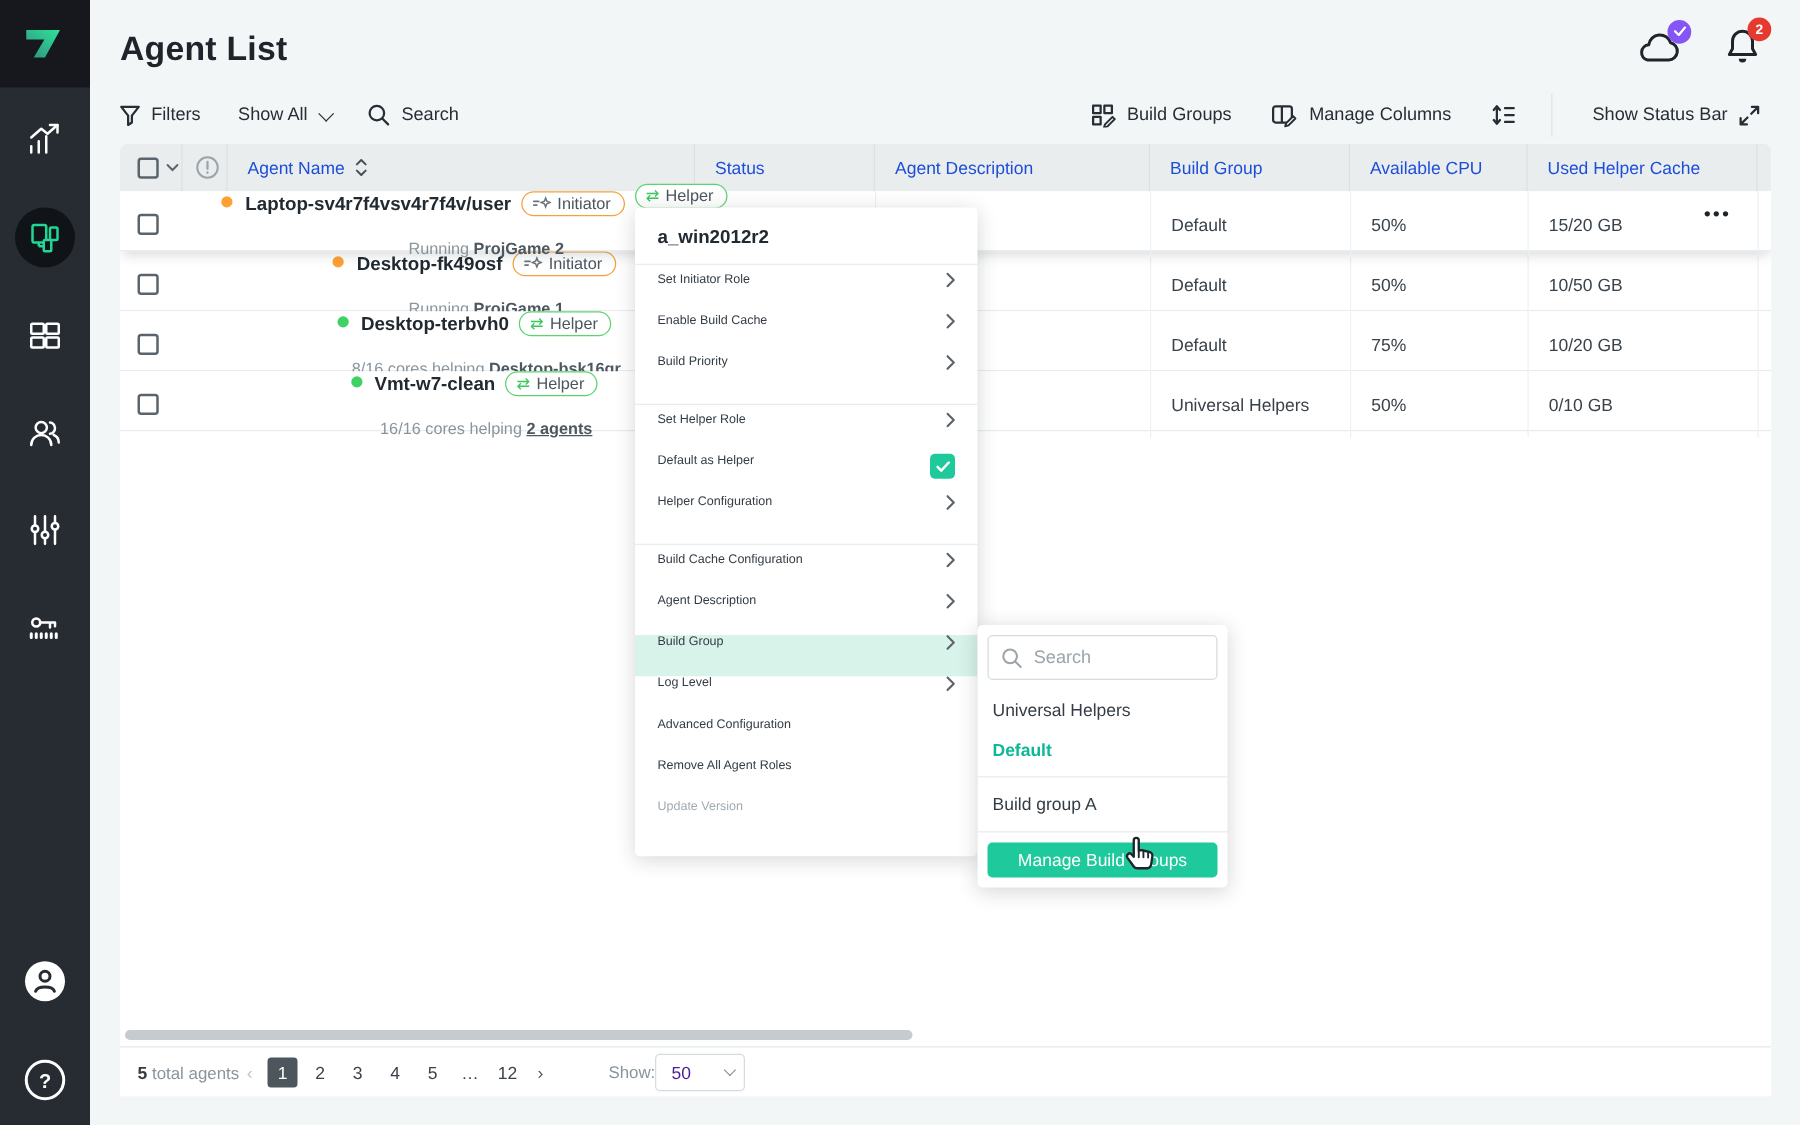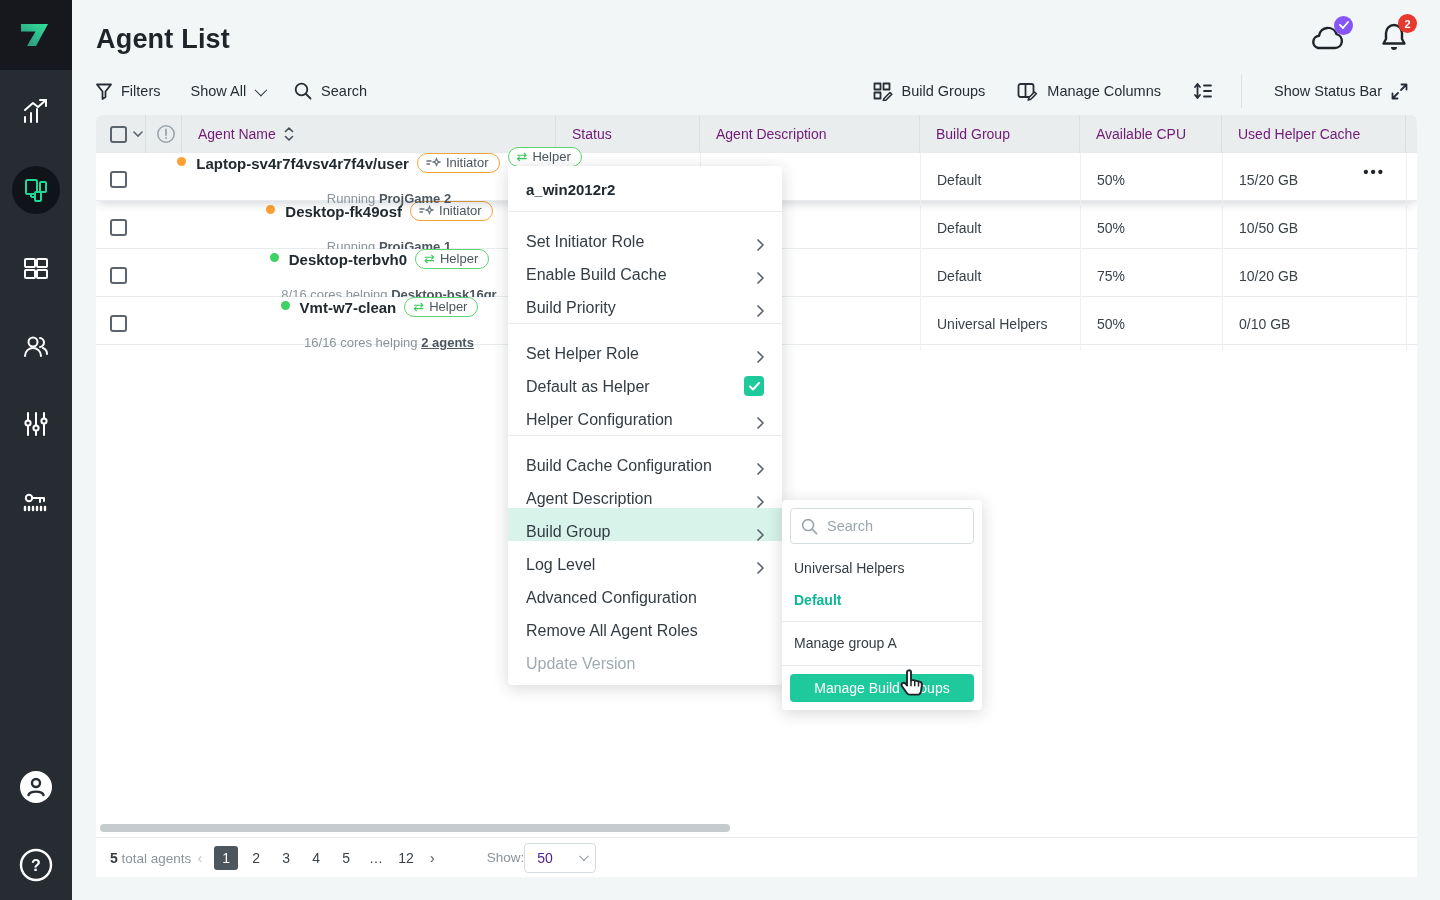--- a/index.html
+++ b/index.html
@@ -31,21 +31,21 @@
   .tb-left, .tb-right { display:flex; align-items:center; }
   .tb-item { display:flex; align-items:center; gap:9px; font-size:14.5px; color:#262e35; cursor:pointer; }
   .tb-left .tb-item { margin-right:30px; }
   .tb-right .tb-item { margin-left:32px; }
   .tb-divider { width:1px; height:34px; background:#dde3e5; margin-left:28px; }
   .chev-down { width:9px; height:9px; border-right:1.6px solid #262e35; border-bottom:1.6px solid #262e35; transform:rotate(45deg) translateY(-2px); }
 
   
   .card { position:absolute; left:24px; top:115px; width:1321px; height:762px; background:#fff; border-radius:6px 6px 0 0; display:flex; flex-direction:column; overflow:hidden; }
   .grid-row { display:grid; grid-template-columns:50px 36px 374px 144px 220px 160px 142px 184px 11px; }
-  .thead { background:#e9edee; height:38px; align-items:center; color:#701a75; font-size:14px; }
+  .thead { background:#e9edee; height:38px; align-items:center; color:#1d4ed8; font-size:14px; }
   .thead > div { height:100%; display:flex; align-items:center; padding-left:16px; border-right:1px solid #dbe1e3; }
   .thead > div:last-child { border-right:none; }
   .th-sel { display:flex; align-items:center; gap:6px; }
   .checkbox { width:17px; height:17px; border:2px solid #5b646c; border-radius:3px; background:transparent; cursor:pointer; flex:0 0 auto; }
   .trow { height:48px; border-bottom:1px solid #e8ecee; align-items:center; position:relative; background:#fff; }
   .trow > div { height:100%; display:flex; align-items:center; padding-left:16px; }
   .trow .cell-line { border-left:1px solid #eef1f2; }
   .trow.elevated { box-shadow:0 5px 9px -2px rgba(40,50,60,.18); z-index:2; }
   .cell-name { flex-direction:column; align-items:center; justify-content:center; padding-left:40px !important; }
   .name-line { display:flex; align-items:center; gap:8px; position:relative; }
@@ -78,21 +78,21 @@
   .pg-arrow.disabled { color:#bcc4c8; }
   .show-wrap { display:flex; align-items:center; margin-left:46px; }
   .show-label { font-size:13.5px; color:#8a949b; }
   .show-select { width:72px; height:30px; border:1px solid #d5dcdf; border-radius:4px; background:#fff; display:flex; align-items:center; justify-content:space-between; padding:0 9px 0 12px; font-size:14px; color:#4c1d95; cursor:pointer; }
   .show-select .chev-down { width:7px; height:7px; border-color:#8a949b; }
 
   
   .ctx-menu { position:absolute; left:508px; top:166px; width:274px; background:#fff; border-radius:4px; box-shadow:0 3px 16px rgba(25,35,45,.18); z-index:10; padding-bottom:6px; }
   .ctx-title { font-size:15px; font-weight:700; color:#222a31; padding:15px 18px 13px; }
   .ctx-group { border-top:1px solid #e7ecee; padding:6px 0; }
-  .ctx-item { height:33px; display:flex; align-items:flex-end; justify-content:space-between; padding:0 18px; font-size:16px; color:#333c44; cursor:pointer; }
+  .ctx-item { height:33px; display:flex; align-items:flex-start; justify-content:space-between; padding:0 18px; font-size:10px; color:#333c44; cursor:pointer; }
   .ctx-item.highlight { background:#d8f3ea; }
   .ctx-item.disabled { color:#9fabb1; cursor:default; }
   .chk { width:20px; height:20px; border-radius:4px; background:#1ec99b; display:flex; align-items:center; justify-content:center; }
 
   
   .submenu { position:absolute; left:782px; top:500px; width:200px; background:#fff; border-radius:4px; box-shadow:0 3px 16px rgba(25,35,45,.18); z-index:11; padding-bottom:8px; }
   .sub-search { margin:8px; height:36px; border:1px solid #d5dcdf; border-radius:4px; display:flex; align-items:center; padding:0 10px; gap:9px; }
   .sub-search input { border:none; outline:none; width:120px; font-size:14.5px; color:#39424a; font-family:inherit; background:transparent; }
   .sub-search input::placeholder { color:#9aa5ab; }
   .sub-item { height:32px; display:flex; align-items:center; padding:0 12px; font-size:14px; color:#333c44; cursor:pointer; }
@@ -560,21 +560,21 @@
     <div class="sub-search">
       <svg width="17" height="17" viewBox="0 0 18 18" fill="none" stroke="#9aa5ab" stroke-width="1.7">
         <circle cx="7.5" cy="7.5" r="5.8"></circle>
           <path d="M12 12 l4.5 4.5" stroke-linecap="round"></path>
       </svg>
       <input type="text" placeholder="Search" style="">
     </div>
     <div class="sub-item">Universal Helpers</div>
     <div class="sub-item selected">Default</div>
     <div class="sub-divider"></div>
-    <div class="sub-item">Manage group A</div>
+    <div class="sub-item">Build group A</div>
     <div class="sub-btn-wrap">
       <button class="manage-btn">Manage Build Groups</button>
     </div>
   </div>
 
   <svg class="cursor-hand" width="28" height="30" viewBox="0 0 22 24">
     <path d="M8.6 2.6 c0.9 0 1.6 .7 1.6 1.6 v6.6 l1.2 -.25 c.3 -.06 .6 -.07 .9 0 l4.6 1.1 c1.3 .3 2.2 1.5 2 2.8 l-.6 4.2 c-.2 1.6 -.9 3.4 -2.6 3.4 h-6.6 c-.8 0 -1.6 -.4 -2.1 -1.1 l-4 -5.5 c-.5 -.8 -.4 -1.8 .3 -2.4 .7 -.6 1.8 -.5 2.4 .2 l1.3 1.5 v-10.5 c0 -.9 .7 -1.6 1.6 -1.6 z" fill="#fff" stroke="#1e242a" stroke-width="1.5" stroke-linejoin="round"></path>
     <path d="M10.2 11 v4 M13.2 11.6 v3.4 M16.2 12.3 v2.9" fill="none" stroke="#1e242a" stroke-width="1.2" stroke-linecap="round"></path>
   </svg>
 

